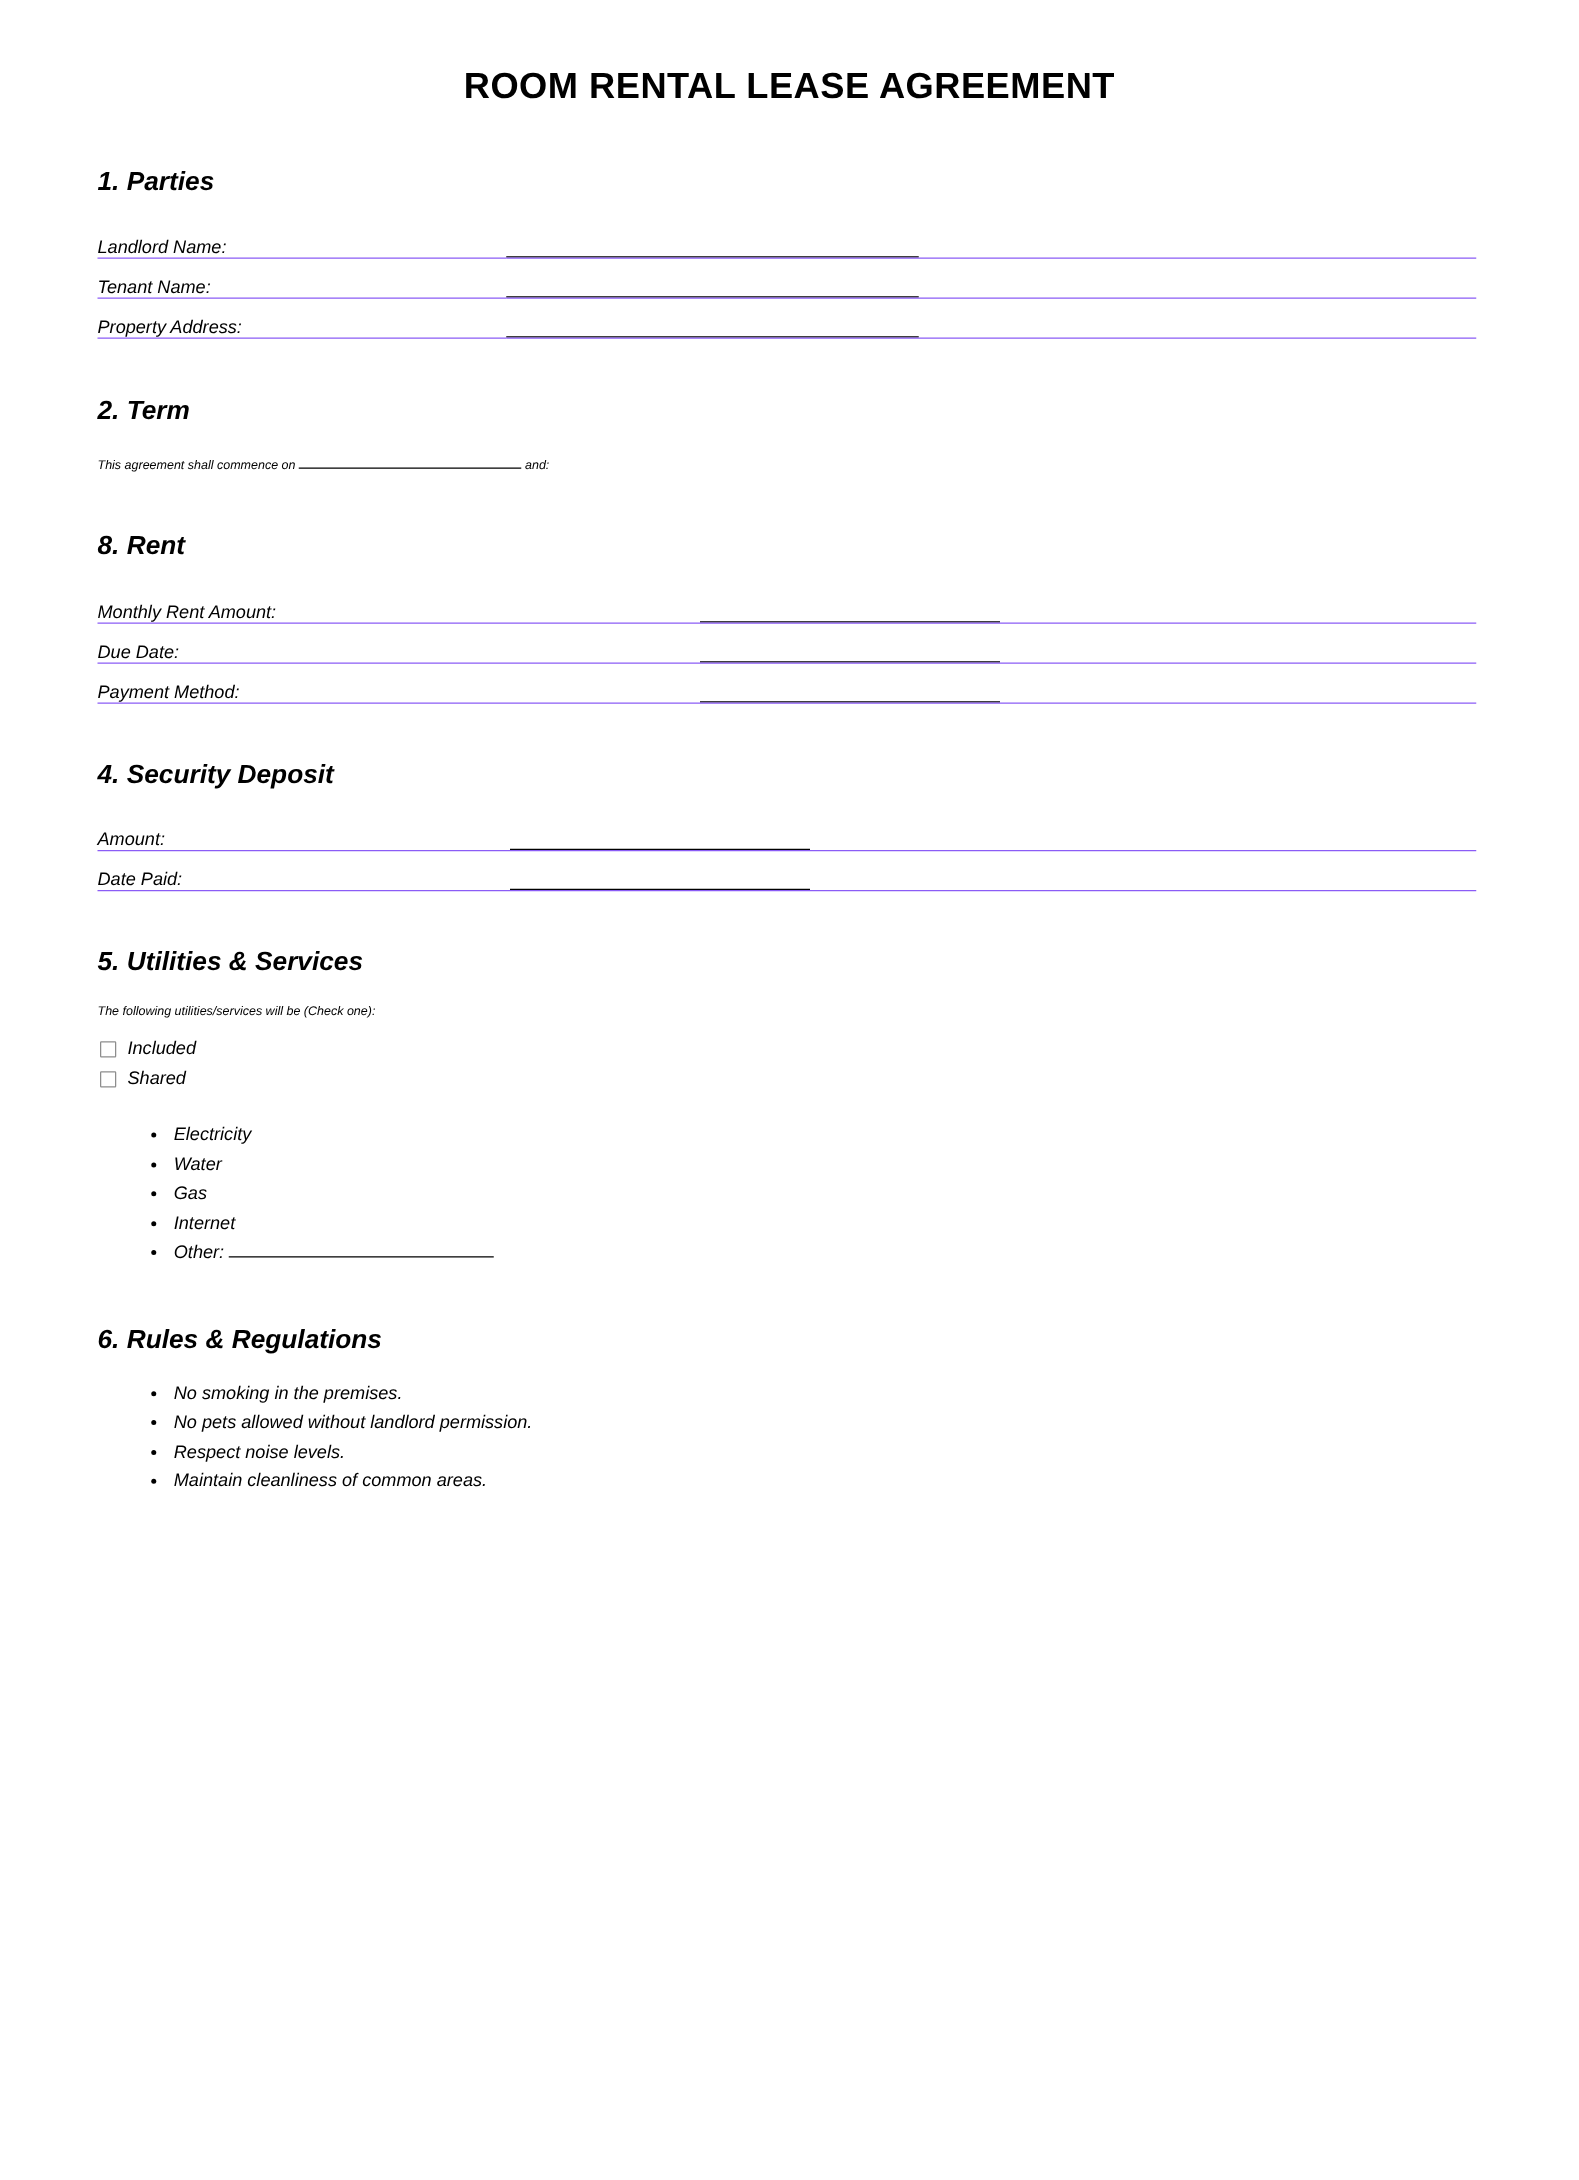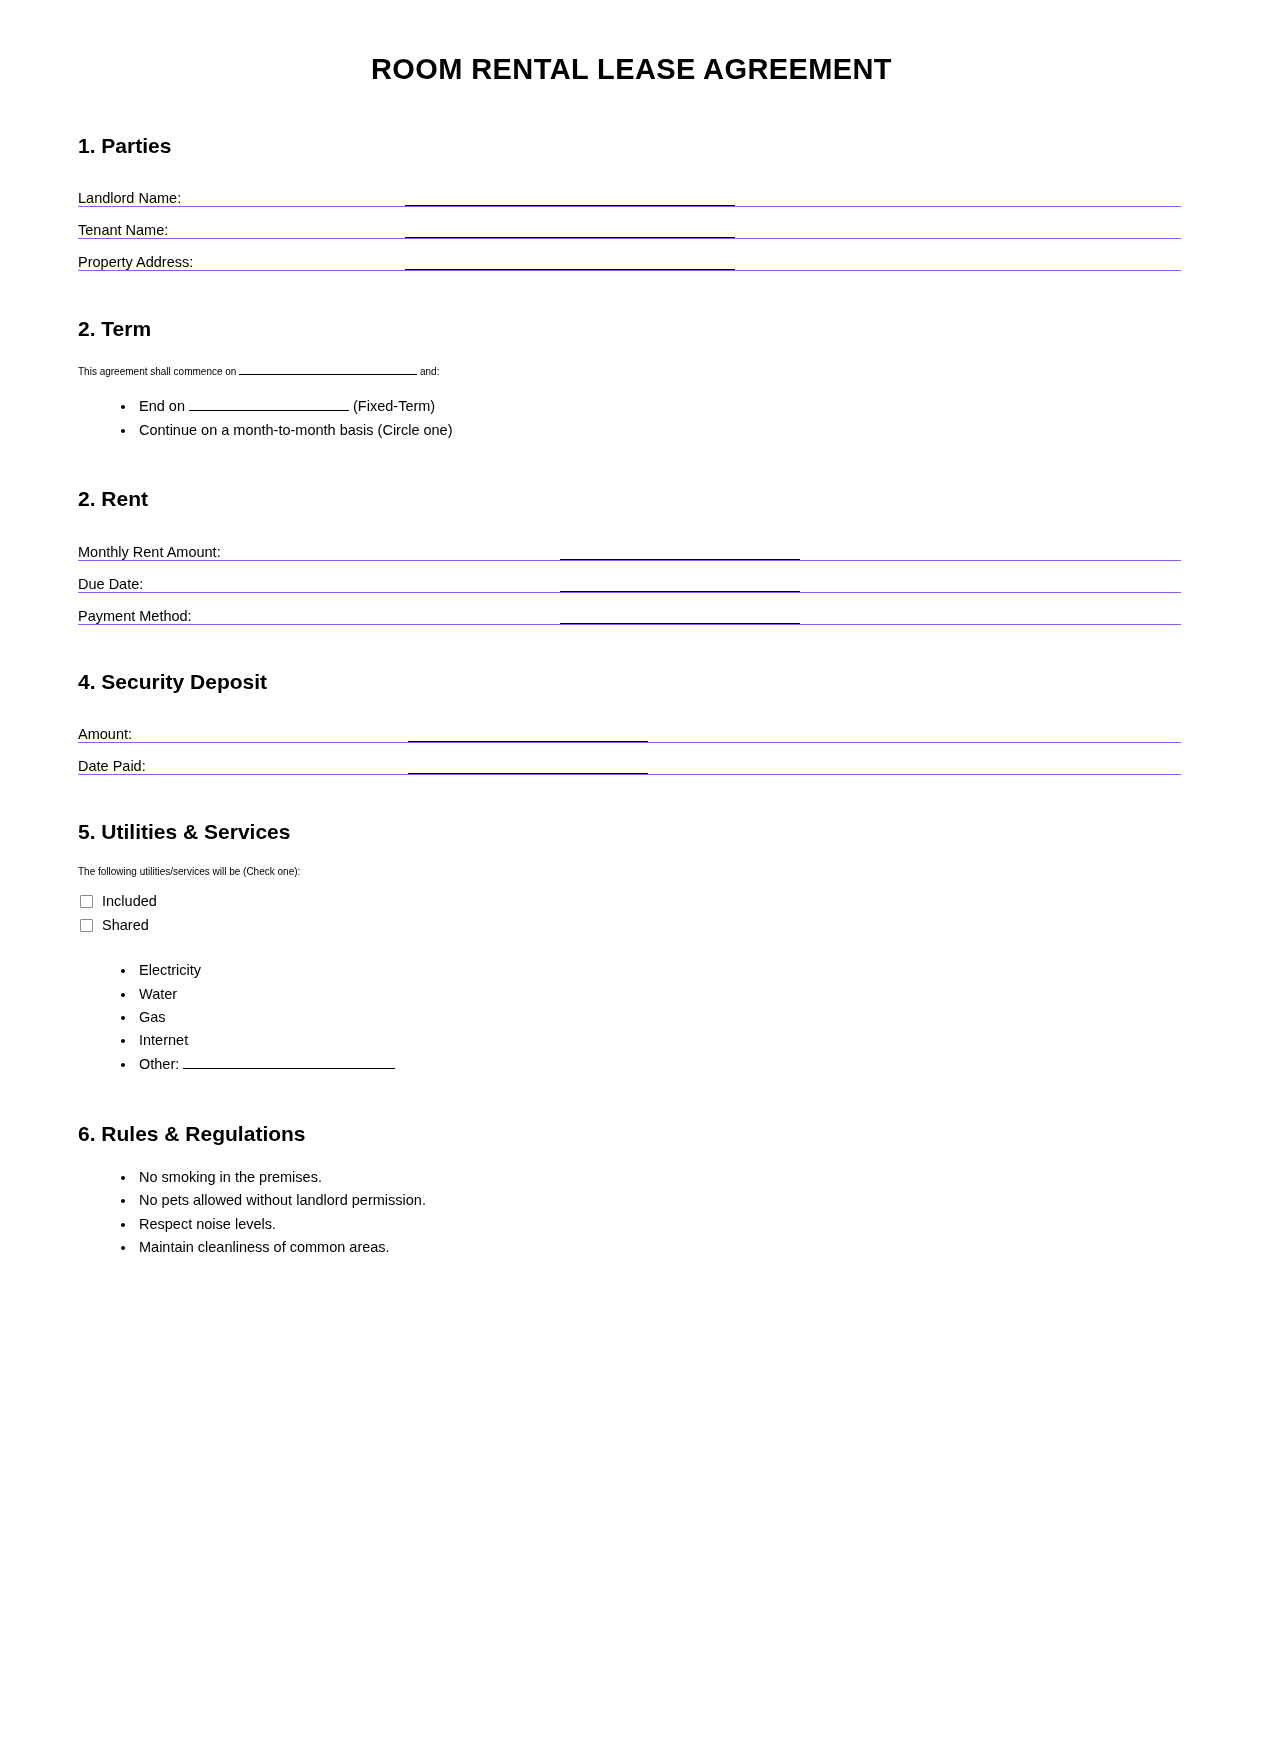--- a/index.html
+++ b/index.html
@@ -32,20 +32,21 @@
     margin: 0;
     padding-top: 52px;
     padding-bottom: 0;
     line-height: 1.2;
   }
 
   
   .section {
     padding-left: 78px;
     padding-right: 42px;
+    font-style: italic;
   }
   .section-heading {
     font-size: 21px;
     font-weight: bold;
     margin: 0;
     line-height: 1.25;
   }
   .sec-1 { margin-top: 46px; }
   .sec-2 { margin-top: 45px; }
   .sec-3 { margin-top: 44px; }
@@ -193,30 +194,24 @@
     </table>
   </div>
 
   <div class="section">
     <h2 class="section-heading sec-2">2. Term</h2>
 
     <p class="para">
       <span>This agreement shall commence on</span><span>&nbsp;</span><span class="inline-blank blank-w-term"></span><span>&nbsp;</span><span>and:</span>
     </p>
 
-    <ul class="doc-list">
-      <li>
-        <span>End on</span><span>&nbsp;</span><span class="inline-blank blank-w-endon"></span><span>&nbsp;</span><span>(Fixed-Term)</span>
-      </li>
-      <li>Continue on a month-to-month basis (Circle one)</li>
-    </ul>
-  </div>
-
-  <div class="section">
-    <h2 class="section-heading sec-3">2. Rent</h2>
+  </div>
+
+  <div class="section">
+    <h2 class="section-heading sec-3">8. Rent</h2>
 
     <table class="field-table tbl-rent">
       <colgroup>
           <col class="col-label">
           <col>
         </colgroup>
       <tbody>
         <tr>
           <td class="field-label">Monthly Rent Amount:</td>
           <td class="field-blank-cell">

